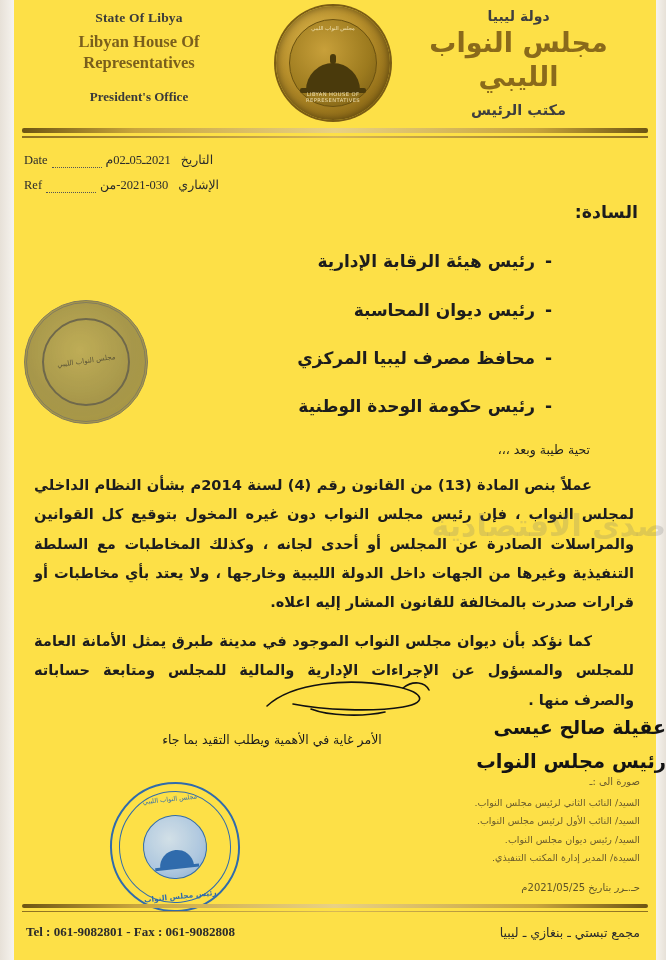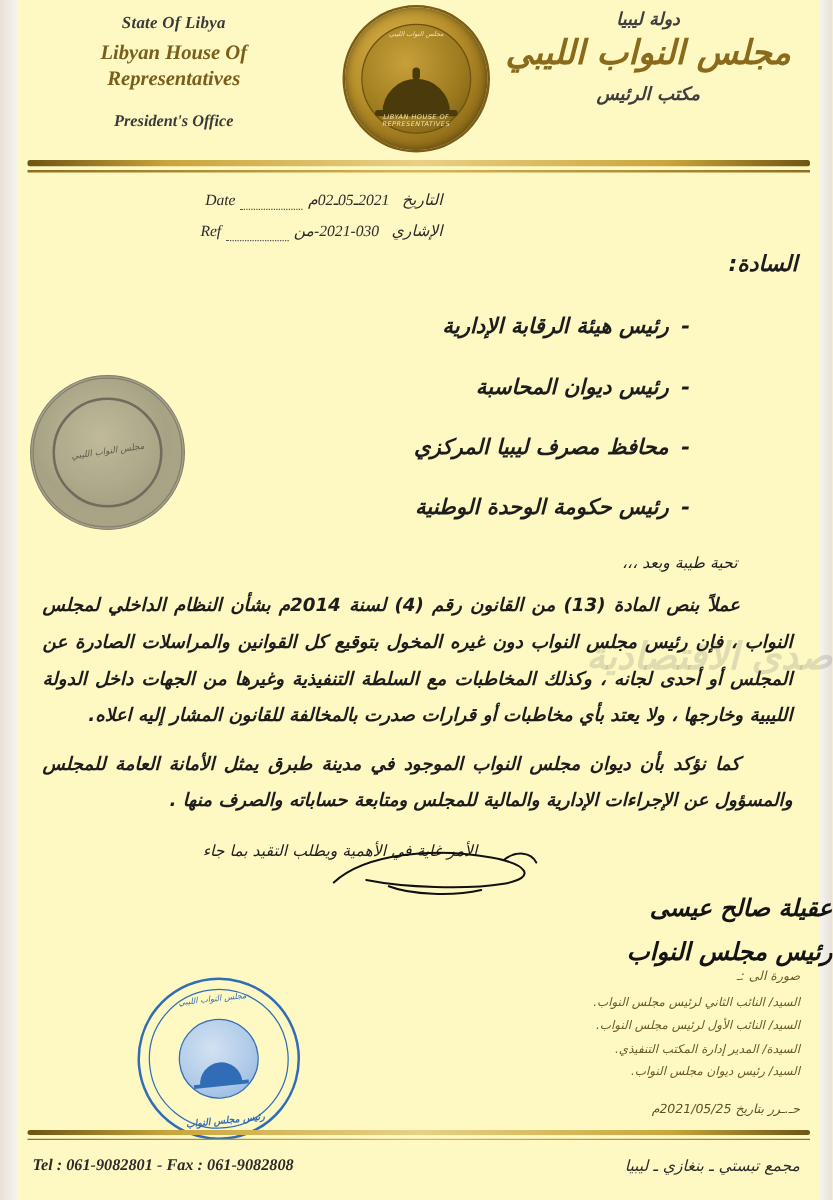--- a/index.html
+++ b/index.html
@@ -5,23 +5,22 @@
   html,body{margin:0;padding:0;}
   body{
     width:666px;height:960px;
     background:#efeae2;
     font-family:"DejaVu Sans", sans-serif;
     overflow:hidden;
   }
   .page{
     position:relative;
     width:666px;height:960px;
-    background:#fef9c3;
+    background:#fde047;
     box-sizing:border-box;
-    font-style:italic;
   }
   
   .edge-left{
     position:absolute;left:0;top:0;width:14px;height:960px;
     background:linear-gradient(90deg,#e7e1d8 0%,#f6f3ee 100%);
   }
   .edge-right{
     position:absolute;right:0;top:0;width:10px;height:960px;
     background:linear-gradient(270deg,#e7e1d8 0%,#f6f3ee 100%);
   }
@@ -107,21 +106,21 @@
   .gold-rule-2{
     position:absolute;left:22px;right:18px;top:136px;height:1.5px;
     background:linear-gradient(90deg,#8d7020 0%,#d7b755 50%,#8d7020 100%);
   }
   
   .meta{
     position:absolute;left:24px;top:152px;width:330px;
     font-family:"Liberation Serif", serif;
     font-size:12.5px;color:#2c2c2c;
   }
-  .meta-row{display:flex;align-items:flex-end;gap:4px;margin-bottom:9px;justify-content:flex-end;}
+  .meta-row{display:flex;align-items:flex-end;gap:4px;margin-bottom:9px;}
   .meta-lbl-en{font-size:12.5px;}
   .meta-dots{flex:0 0 50px;border-bottom:1px dotted #555;height:11px;}
   .meta-val{font-size:12.5px;direction:rtl;}
   .meta-ar{font-size:12.5px;direction:rtl;margin-left:6px;}
   
   .body-ar{
     position:absolute;right:28px;top:196px;width:612px;
     direction:rtl;text-align:right;
     color:#1d1d1d;
     font-size:15px;
@@ -352,22 +351,22 @@
       </svg>
     </div>
     <div class="sign-name">عقيلة صالح عيسى</div>
     <div class="sign-title">رئيس مجلس النواب</div>
   </div>
 
   <div class="cc">
     <div class="cc-head">صورة الى :ـ</div>
     <div class="cc-row">السيد/ النائب الثاني لرئيس مجلس النواب.</div>
     <div class="cc-row">السيد/ النائب الأول لرئيس مجلس النواب.</div>
+    <div class="cc-row">السيد/ رئيس ديوان مجلس النواب.</div>
     <div class="cc-row">السيدة/ المدير إدارة المكتب التنفيذي.</div>
-    <div class="cc-row">السيد/ رئيس ديوان مجلس النواب.</div>
     <div class="cc-date">حـ.ـرر بتاريخ 2021/05/25م</div>
   </div>
 
   <div class="stamp-blue">
     <div class="sb-ring"></div>
     <div class="sb-top">مجلس النواب الليبي</div>
     <div class="sb-core">
       <div class="sb-dome"></div>
       <div class="sb-base"></div>
     </div>

